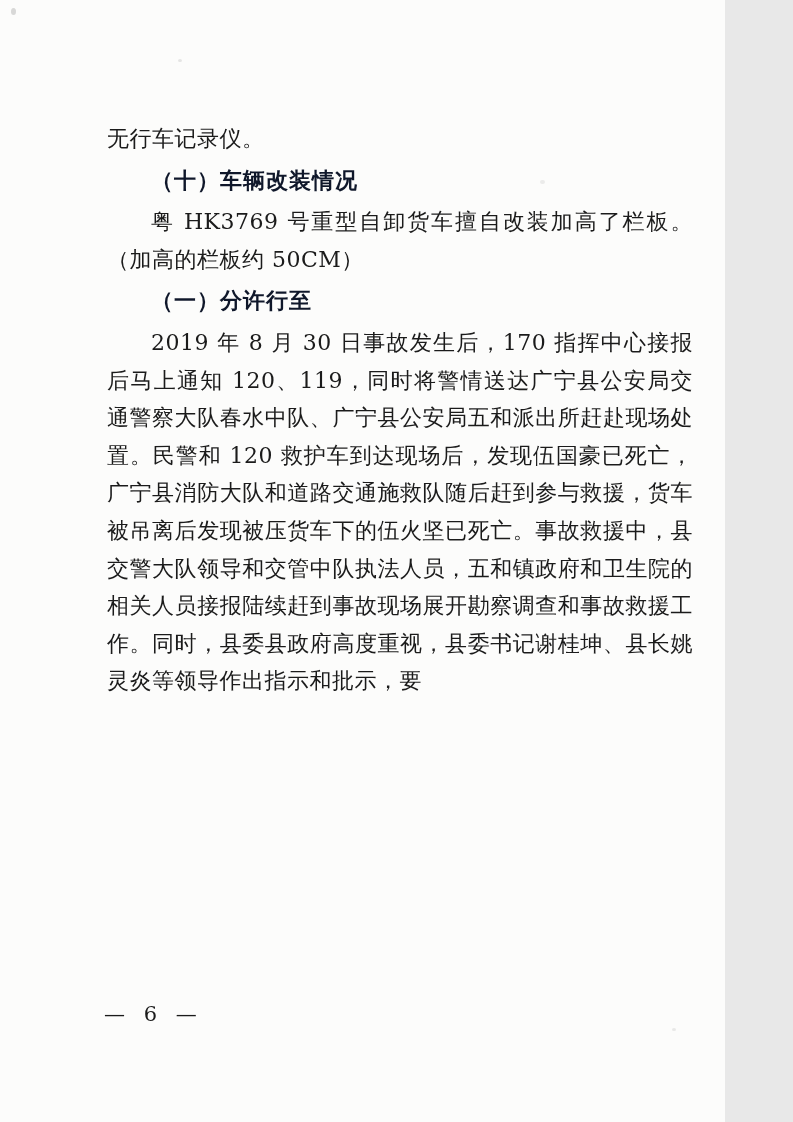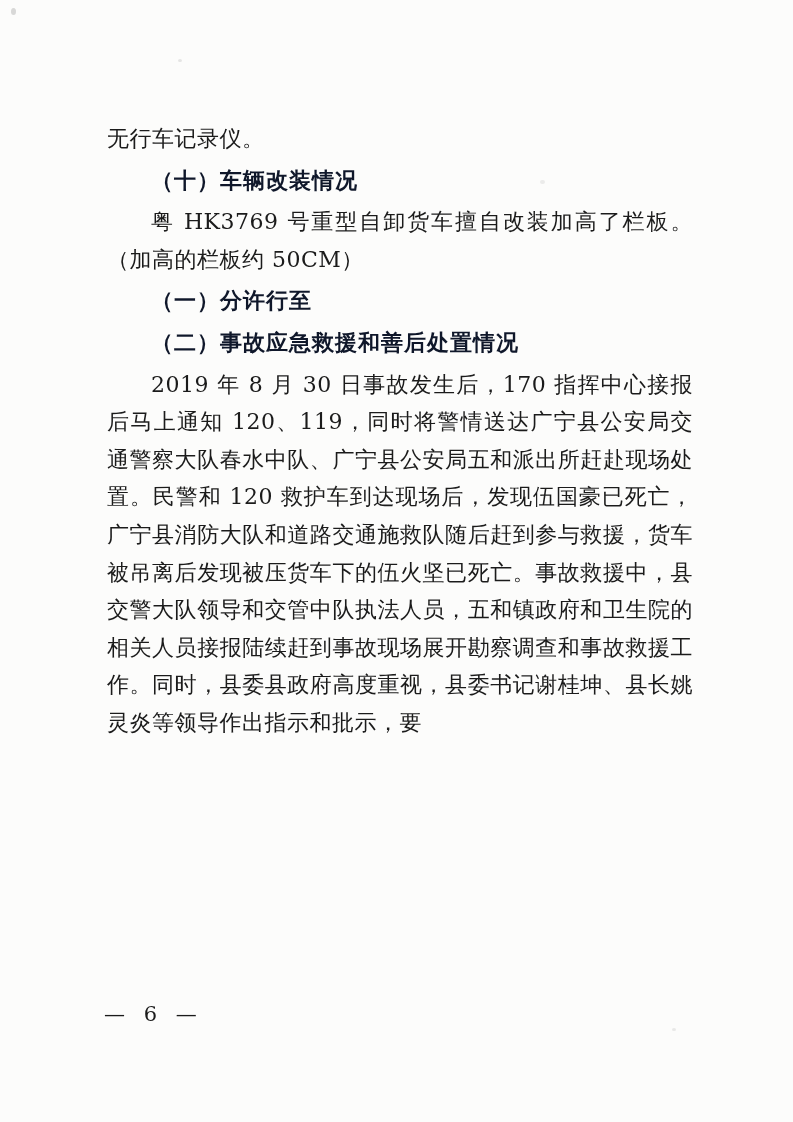--- a/index.html
+++ b/index.html
@@ -2,21 +2,21 @@
 <html><head>
 <meta charset="utf-8">
 <style>
   html, body {
     margin: 0;
     padding: 0;
     background: #e8e8e8;
   }
   .page {
     position: relative;
-    width: 793px;
+    width: 725px;
     height: 1122px;
     background: #fcfcfb;
     overflow: hidden;
     font-family: "DejaVu Serif", "Liberation Serif", serif;
     color: #1b1b1b;
   }
   .content {
     position: absolute;
     left: 107px;
     top: 120px;
@@ -78,20 +78,19 @@
     <p class="block para no-indent">无行车记录仪。</p>
 
     <p class="block heading">（十）车辆改装情况</p>
 
     <p class="block para">粤 HK3769 号重型自卸货车擅自改装加高了栏板。（加高的栏板约 50CM）</p>
 
 
     <p class="block heading">（一）分许行至</p>
 
 
-    <p class="block heading">（二）事故应急救援和善后处置情况</p>
 
     <p class="block para">2019 年 8 月 30 日事故发生后，170 指挥中心接报后马上通知 120、119，同时将警情送达广宁县公安局交通警察大队春水中队、广宁县公安局五和派出所赶赴现场处置。民警和 120 救护车到达现场后，发现伍国豪已死亡，广宁县消防大队和道路交通施救队随后赶到参与救援，货车被吊离后发现被压货车下的伍火坚已死亡。事故救援中，县交警大队领导和交管中队执法人员，五和镇政府和卫生院的相关人员接报陆续赶到事故现场展开勘察调查和事故救援工作。同时，县委县政府高度重视，县委书记谢桂坤、县长姚灵炎等领导作出指示和批示，要</p>
   </div>
 
   <div class="page-number">— 6 —</div>
 
 </div>
 
 </body></html>

